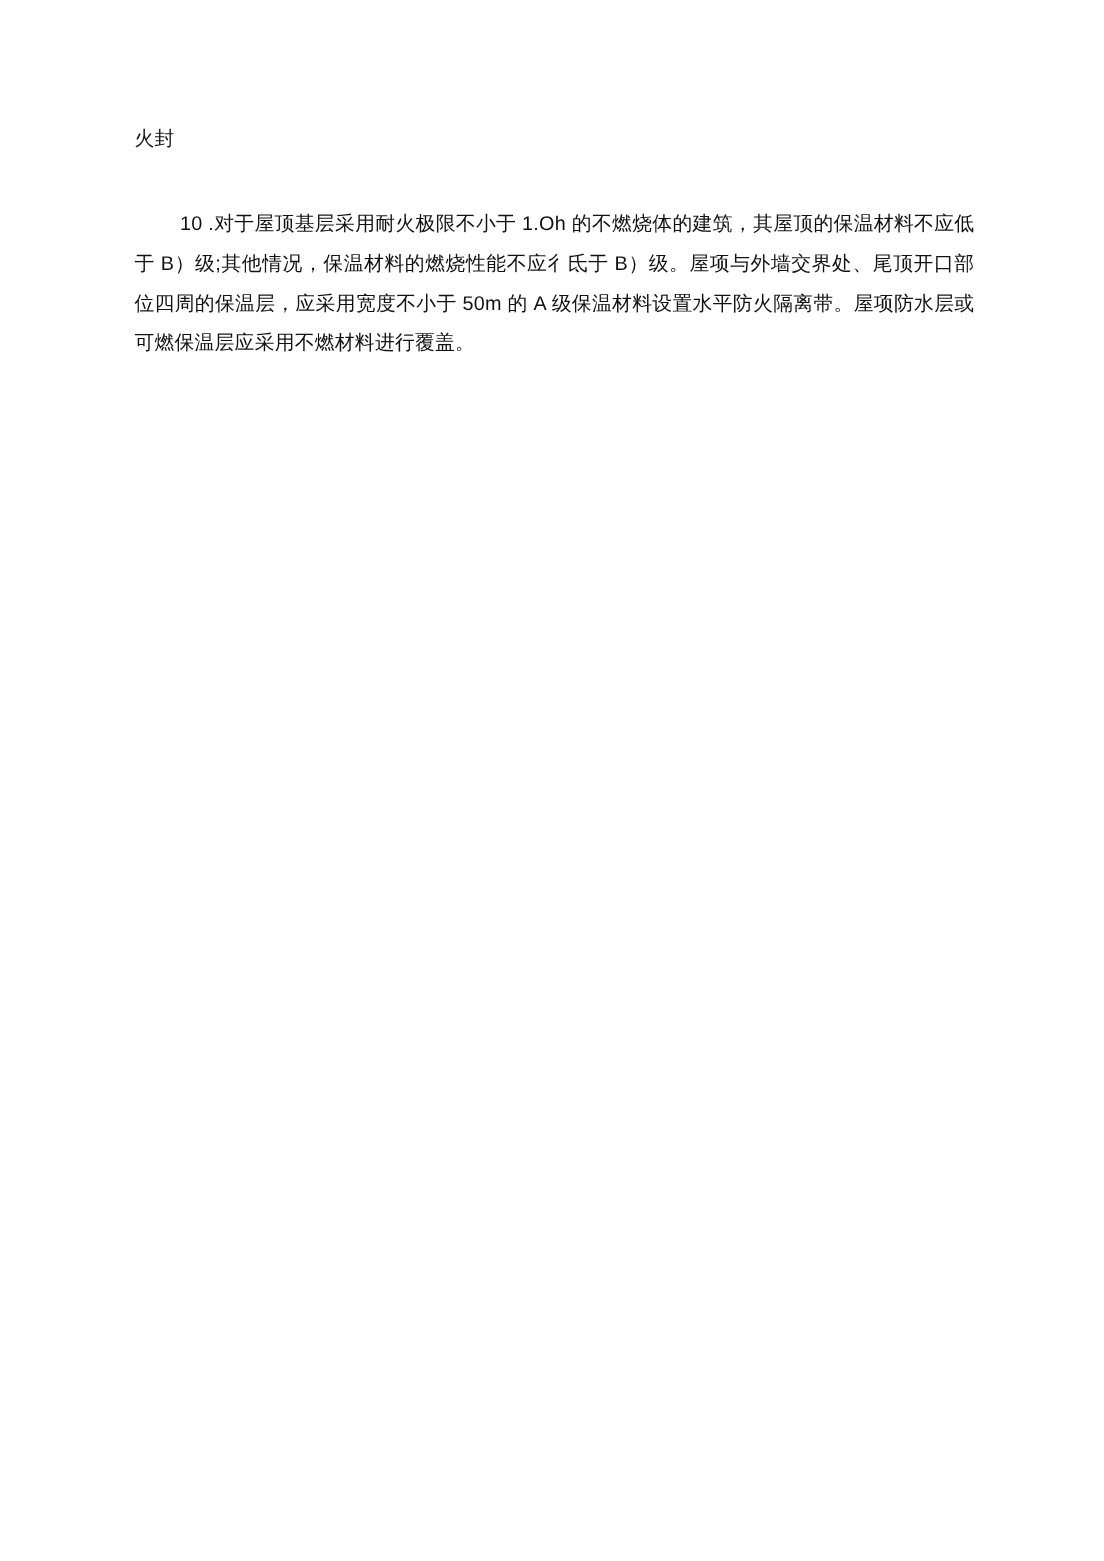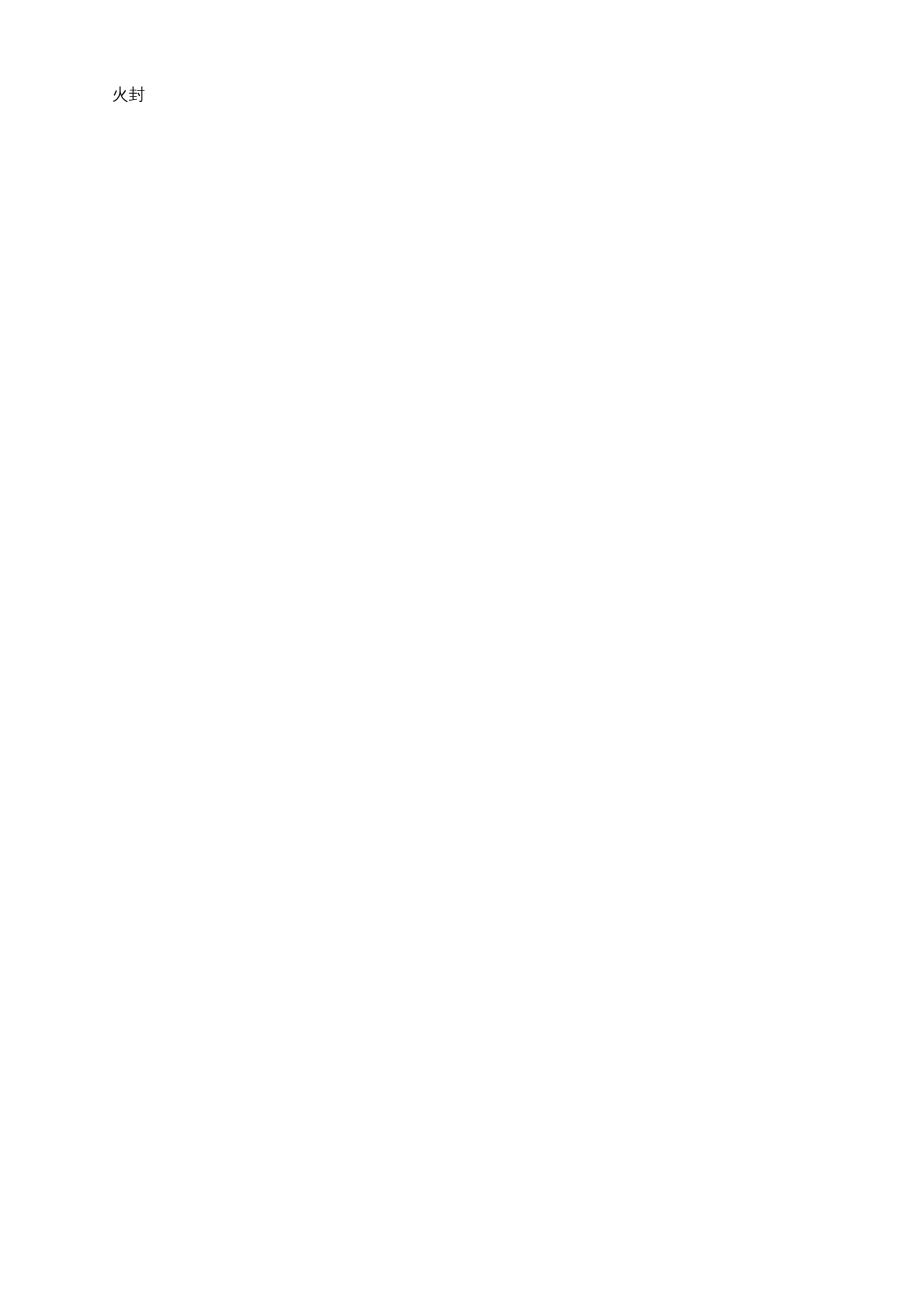--- a/index.html
+++ b/index.html
@@ -13,21 +13,21 @@
     font-family: "Liberation Sans", sans-serif;
     color: #000000;
     overflow: hidden;
   }
   .page {
     position: relative;
     width: 920px;
     height: 1301px;
     background: #ffffff;
     box-sizing: border-box;
-    padding: 78px 112px 0 112px;
+    padding: 100px 112px 0 112px;
   }
   .doc-body {
     width: 700px;
   }
   .para {
     font-size: 16.5px;
     line-height: 33px;
     letter-spacing: 0.2px;
     text-align: justify;
     text-justify: inter-ideograph;
@@ -41,14 +41,15 @@
     text-indent: 38px;
     margin-bottom: 26px;
   }
 </style>
 </head>
 <body>
 
 <div class="page">
   <div class="doc-body">
     <p class="para para-heading">火封</p>
+    <p class="para para-indent">10 .对于屋顶基层采用耐火极限不小于 1.Oh 的不燃烧体的建筑，其屋顶的保温材料不应低于 B）级;其他情况，保温材料的燃烧性能不应彳氐于 B）级。屋项与外墙交界处、尾顶开口部位四周的保温层，应采用宽度不小于 50m 的 A 级保温材料设置水平防火隔离带。屋项防水层或可燃保温层应采用不燃材料进行覆盖。</p>
   </div>
 </div>
 
 </body></html>

